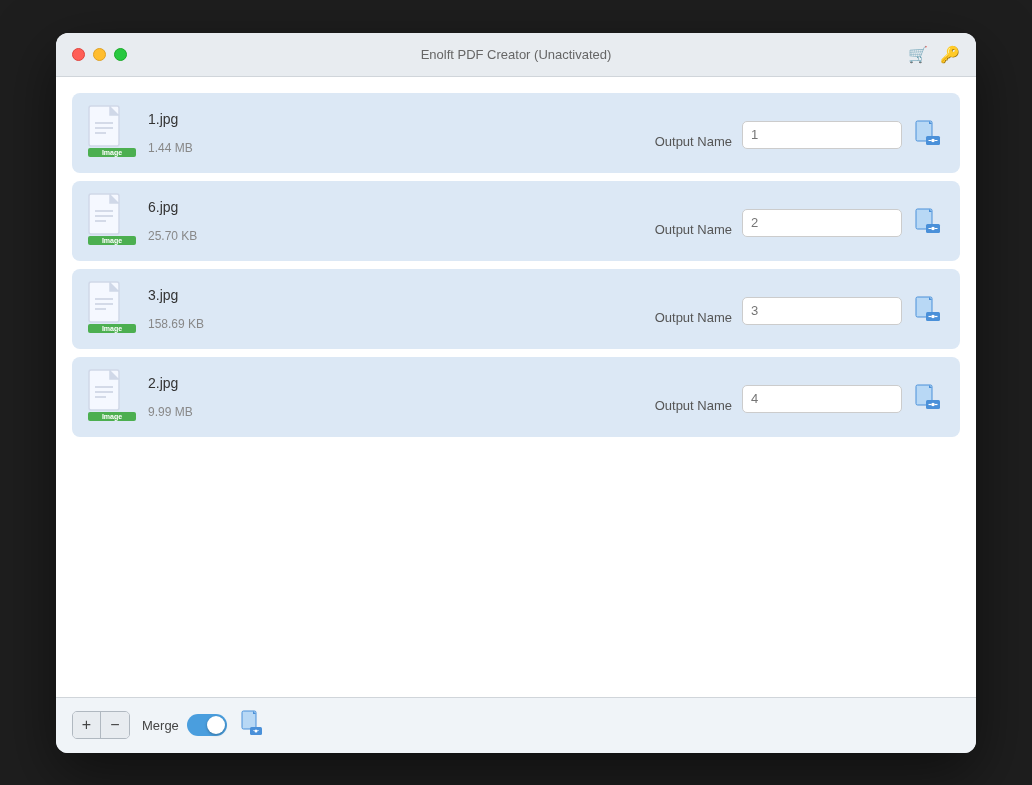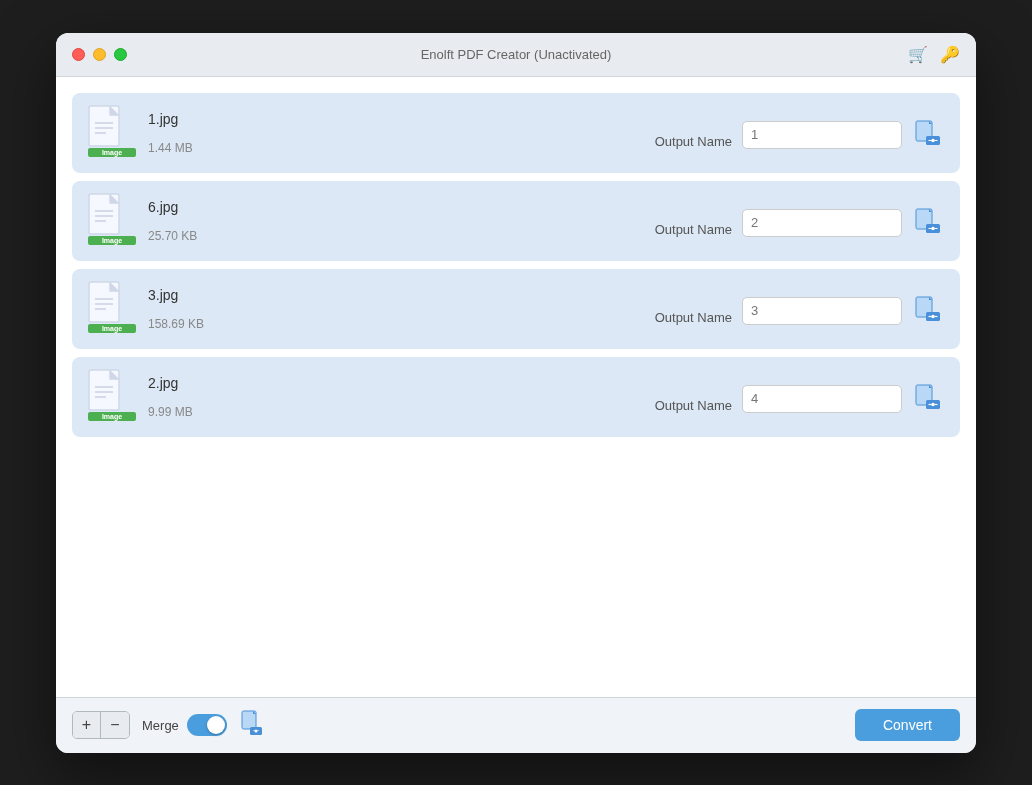--- a/index.html
+++ b/index.html
@@ -437,16 +437,15 @@
         <rect x="3" y="1" width="14" height="18" rx="1.5" fill="#b8d8f5" stroke="#4a90d9" stroke-width="1"></rect>
         <path d="M14 1 L17 4 L14 4 Z" fill="#4a90d9"></path>
         <rect x="11" y="17" width="12" height="8" rx="1.5" fill="#4a90d9"></rect>
         <circle cx="17" cy="21" r="1.5" fill="white"></circle>
         <path d="M14 20.5 L20 20.5" stroke="white" stroke-width="1" opacity="0.5"></path>
       </svg>
     </div>
 
     <div class="spacer"></div>
 
-    <button class="convert-button">Convert</button>
   </div>
 
 </div>
 
 </body></html>

